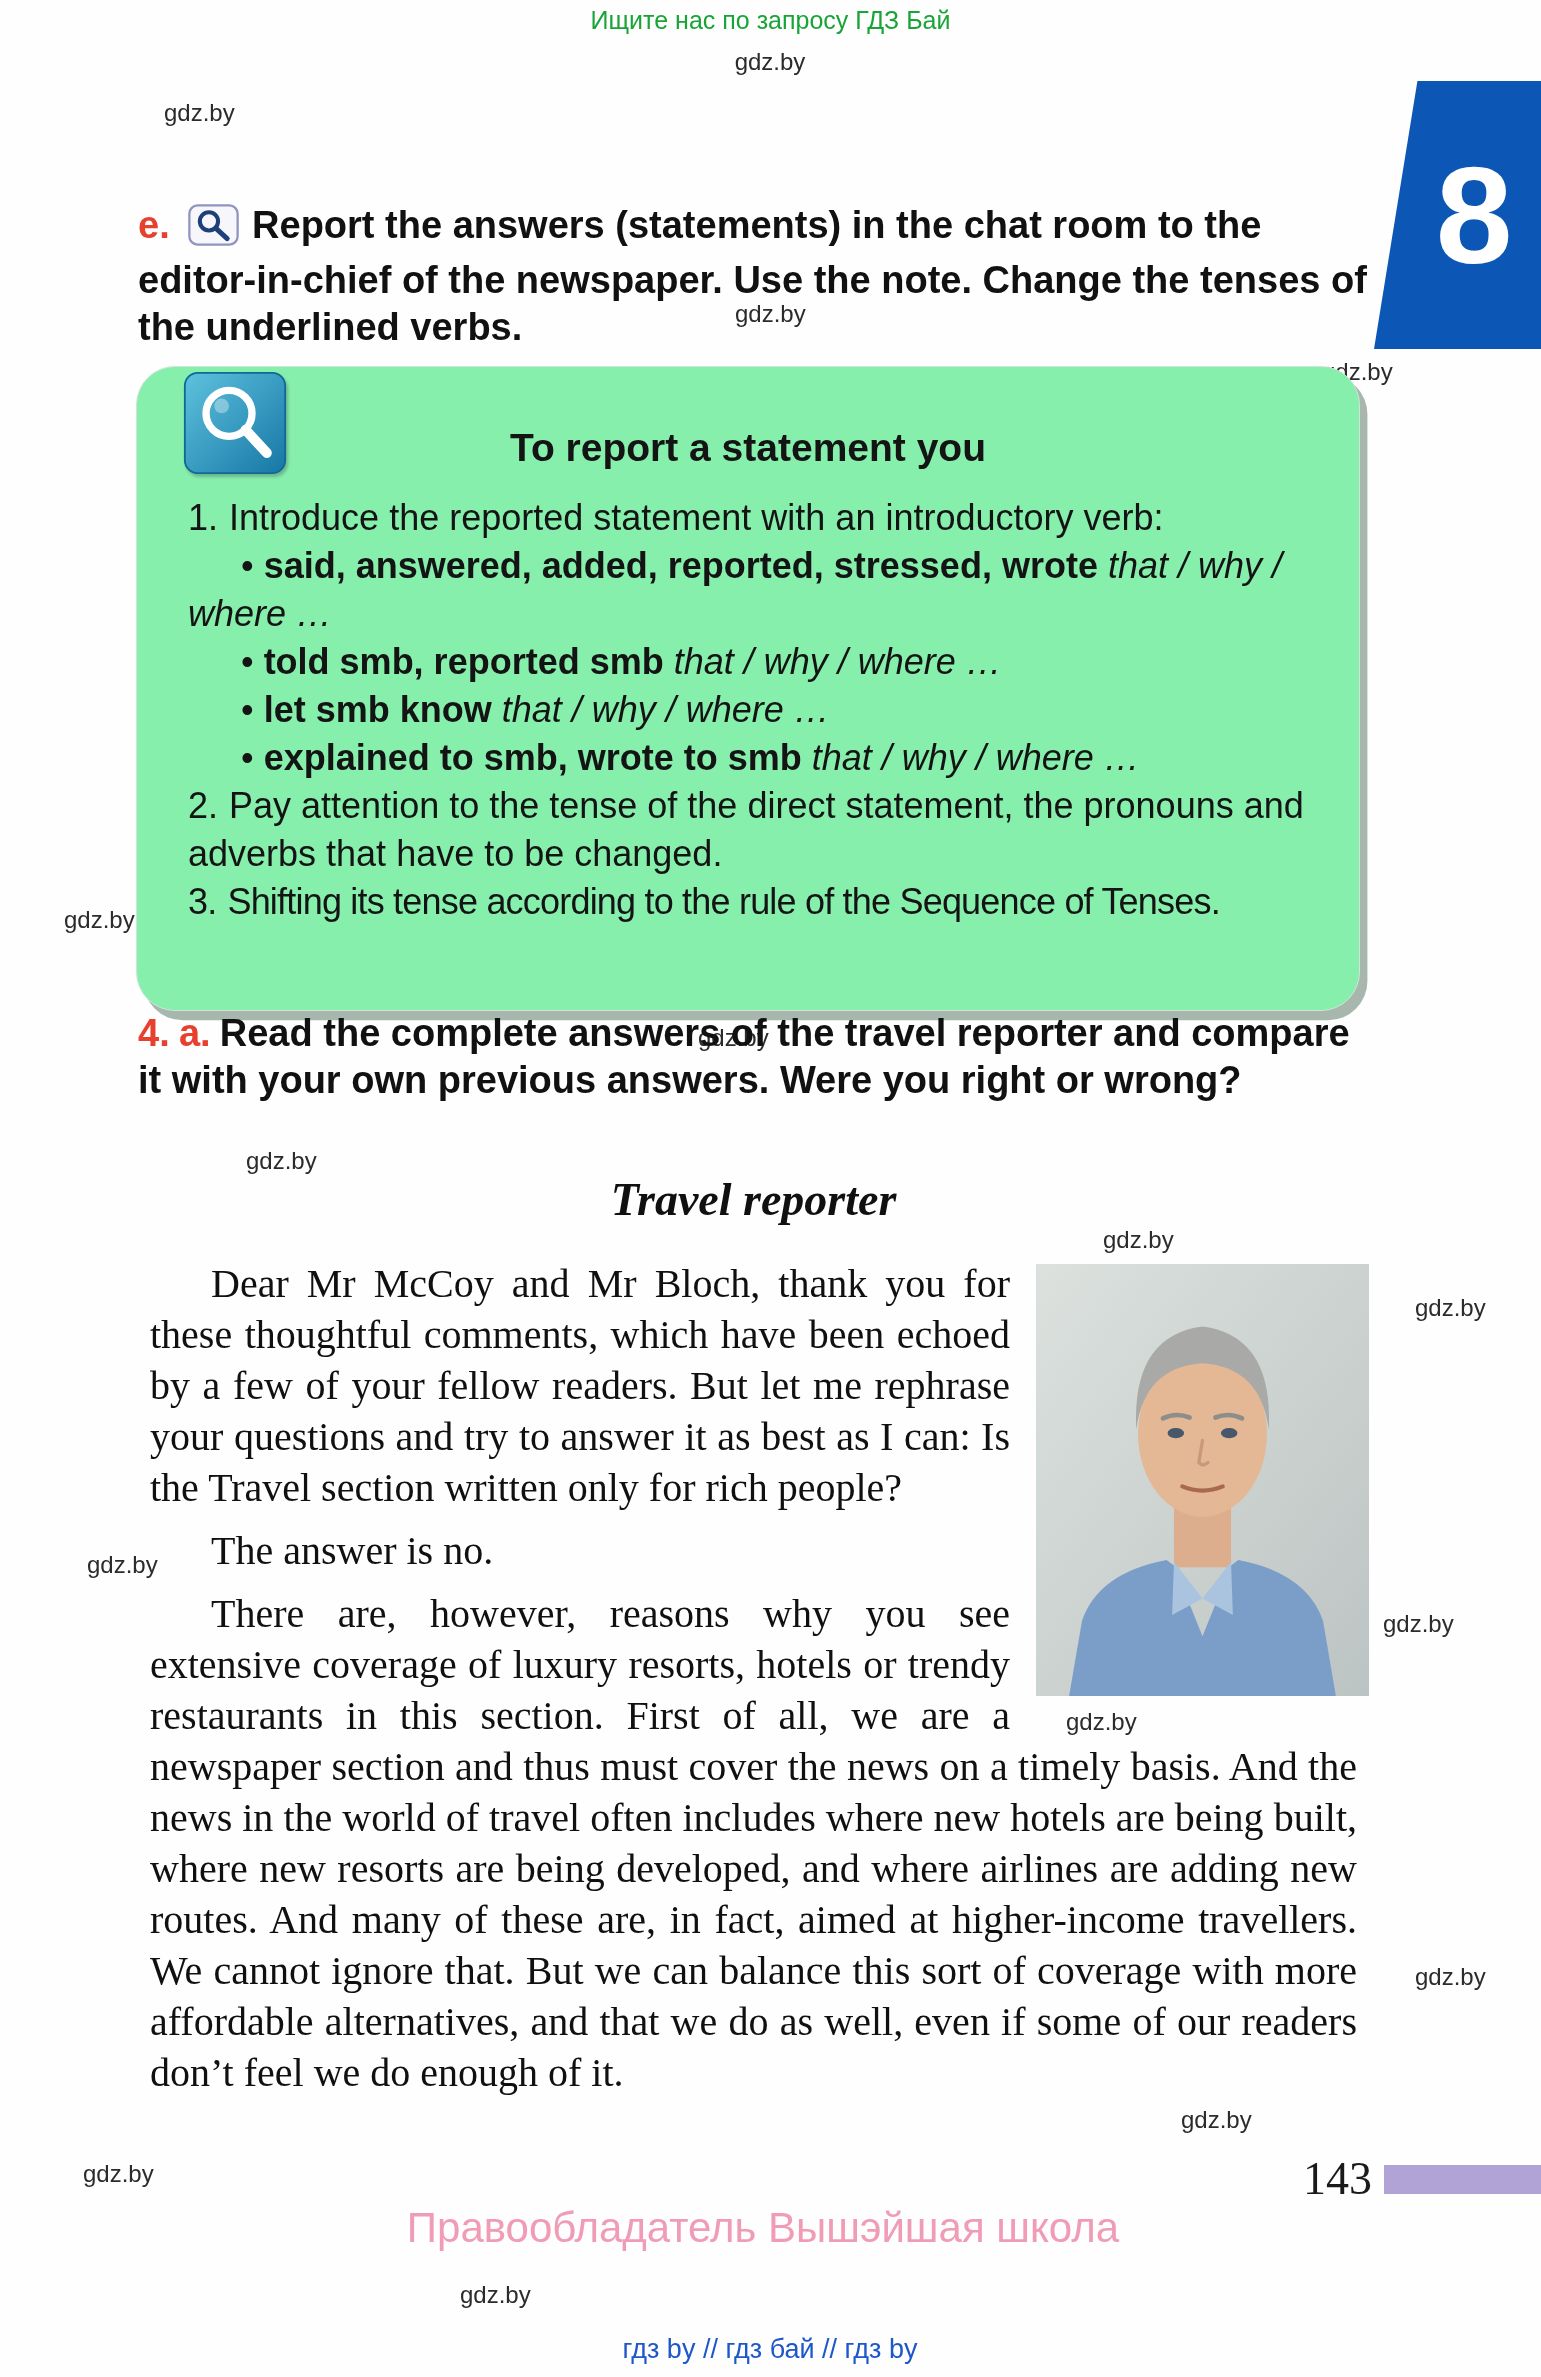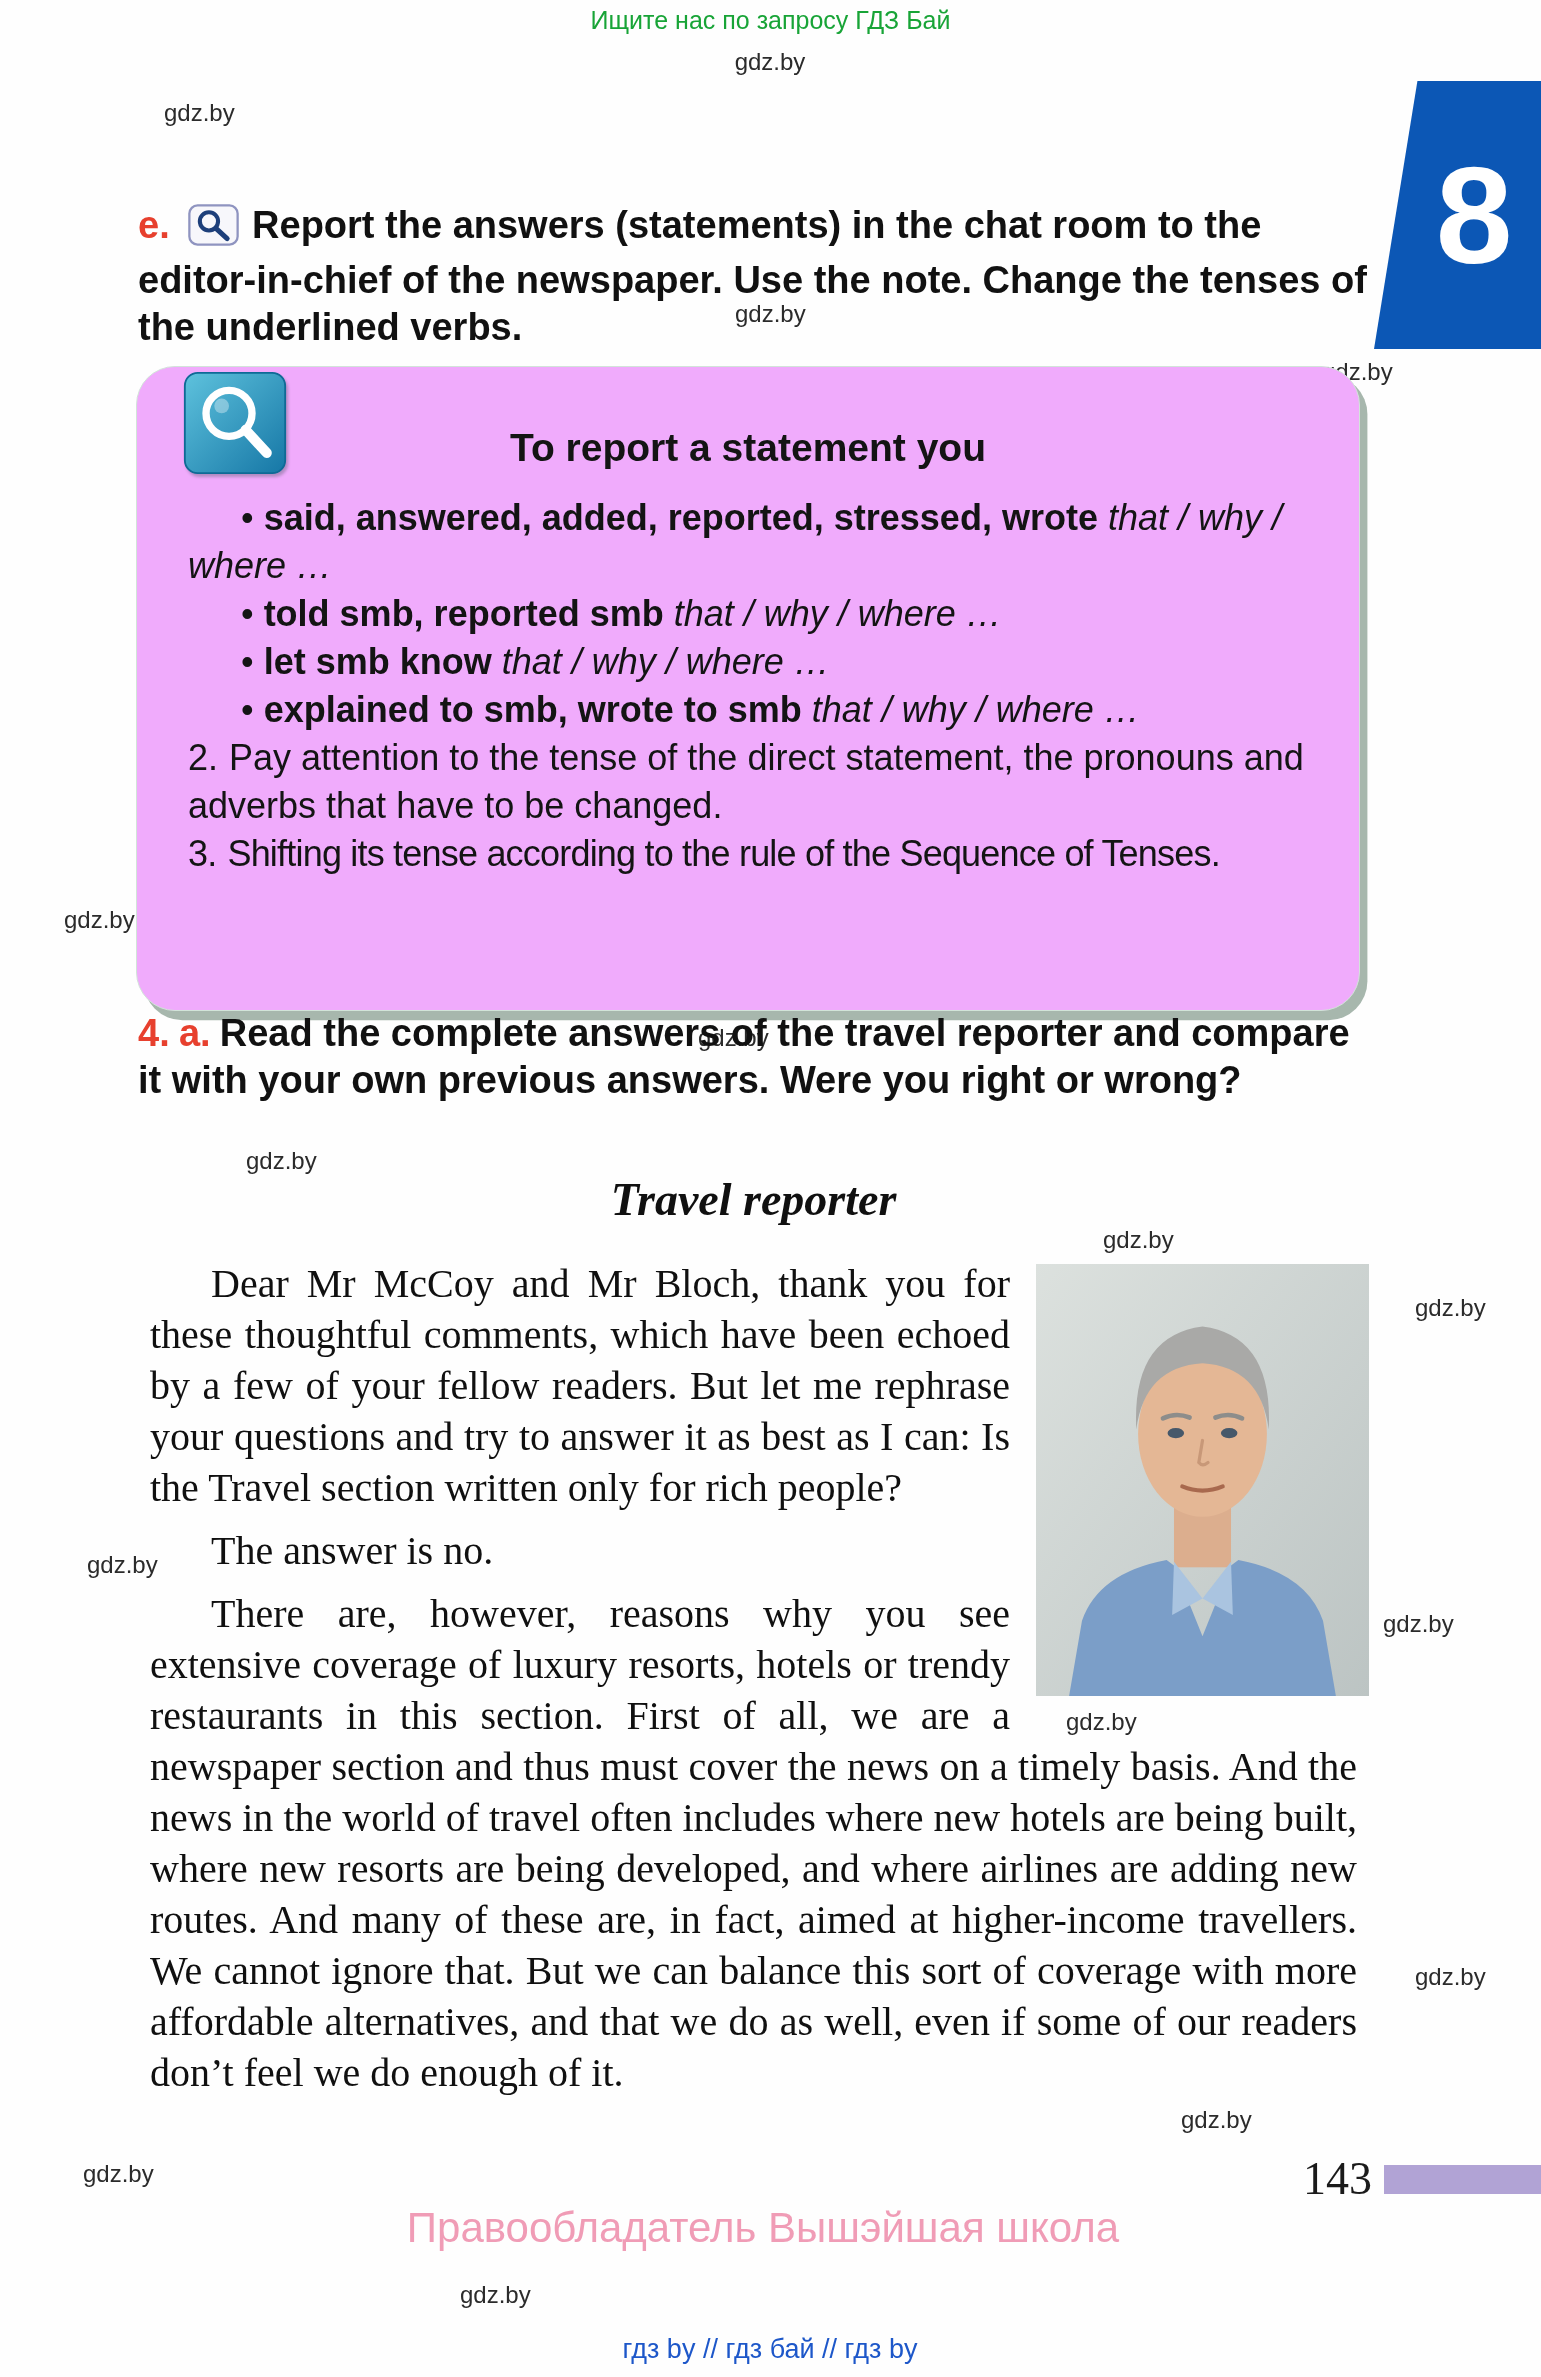--- a/index.html
+++ b/index.html
@@ -34,21 +34,21 @@
         font-size:38px; line-height:47px; color:#111; }
   .ex-e  { top:202px; }
   .ex-4a { top:1010px; }
   .red { color:#e7402e; }
   .lbl { margin-right:9.2px; }
   .mag-small { display:inline-block; vertical-align:-8.3px; margin:0 13px 0 9.2px; }
 
   
   .note {
     position:absolute; left:136px; top:366px; width:1224px; height:645px;
-    background:#f0abfc; border:0.9px solid #d2e4d9; border-radius:39px;
+    background:#86efac; border:0.9px solid #d2e4d9; border-radius:39px;
     box-shadow: 7.4px 9.2px 0 #a7b7ad;
     padding: 0 51px;
   }
   .note-icon { position:absolute; left:46px; top:3.7px; width:104px; height:104px;
     filter: drop-shadow(2.8px 3.7px 1.8px rgba(60,80,90,.35)); }
   .note-title { text-align:center; font-weight:bold; font-size:39px; line-height:48px;
     margin: 57px 0 22px; }
   .note p { margin:0; font-size:36px; line-height:48px; }
   .note .bullet { text-indent:53px; }
   .note .num { margin-right:11px; }
@@ -124,20 +124,21 @@
           </linearGradient>
         </defs>
         <rect x="2" y="2" width="109" height="109" rx="14" fill="url(#tg)" stroke="#0f6a96" stroke-width="2"></rect>
         <circle cx="50" cy="46" r="25" fill="none" stroke="#ffffff" stroke-width="8"></circle>
         <line x1="68" y1="64" x2="91" y2="89" stroke="#ffffff" stroke-width="11" stroke-linecap="round"></line>
         <circle cx="42" cy="38" r="8" fill="rgba(255,255,255,0.35)"></circle>
       </svg>
     </span>
     <div class="note-title">To report a statement you</div>
 
+    <p><span class="num">1.</span><span>Introduce the reported statement with an introductory verb:</span></p>
 
     <p class="bullet"><span>•</span> <span class="bold">said, answered, added, reported, stressed, wrote</span> <span class="ital">that / why / where …</span></p>
     <p class="bullet"><span>•</span> <span class="bold">told smb, reported smb</span> <span class="ital">that / why / where …</span></p>
     <p class="bullet"><span>•</span> <span class="bold">let smb know</span> <span class="ital">that / why / where …</span></p>
     <p class="bullet"><span>•</span> <span class="bold">explained to smb, wrote to smb</span> <span class="ital">that / why / where …</span></p>
 
     <p><span class="num">2.</span><span>Pay attention to the tense of the direct statement, the pronouns and adverbs that have to be changed.</span></p>
     <p class="condensed"><span class="num">3.</span><span>Shifting its tense according to the rule of the Sequence of Tenses.</span></p>
   </div>
 

